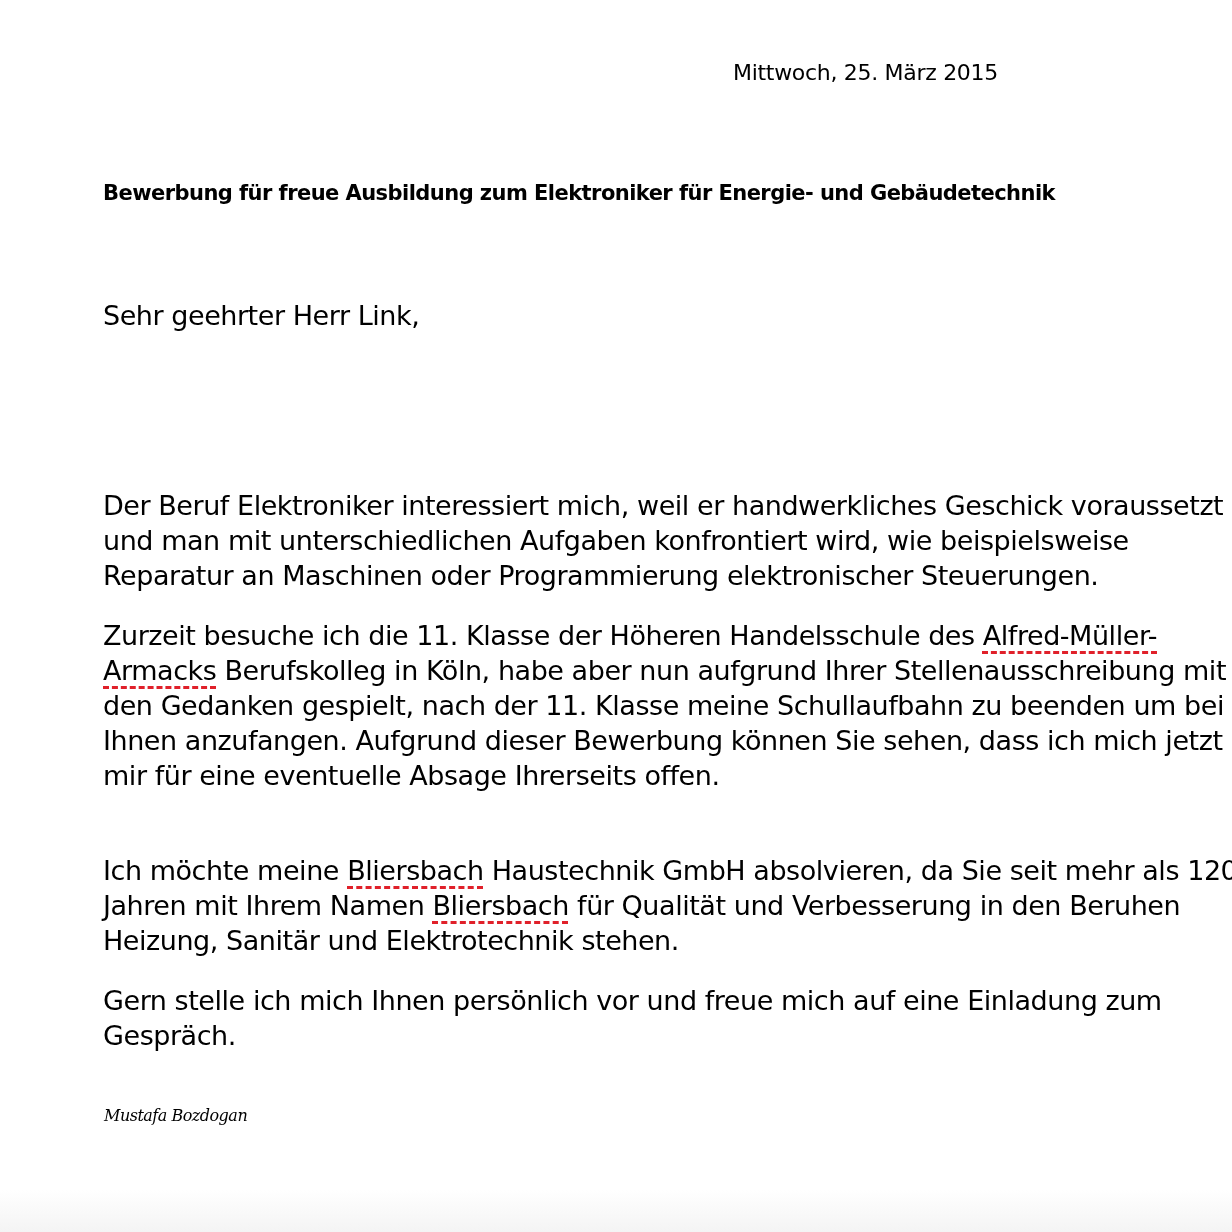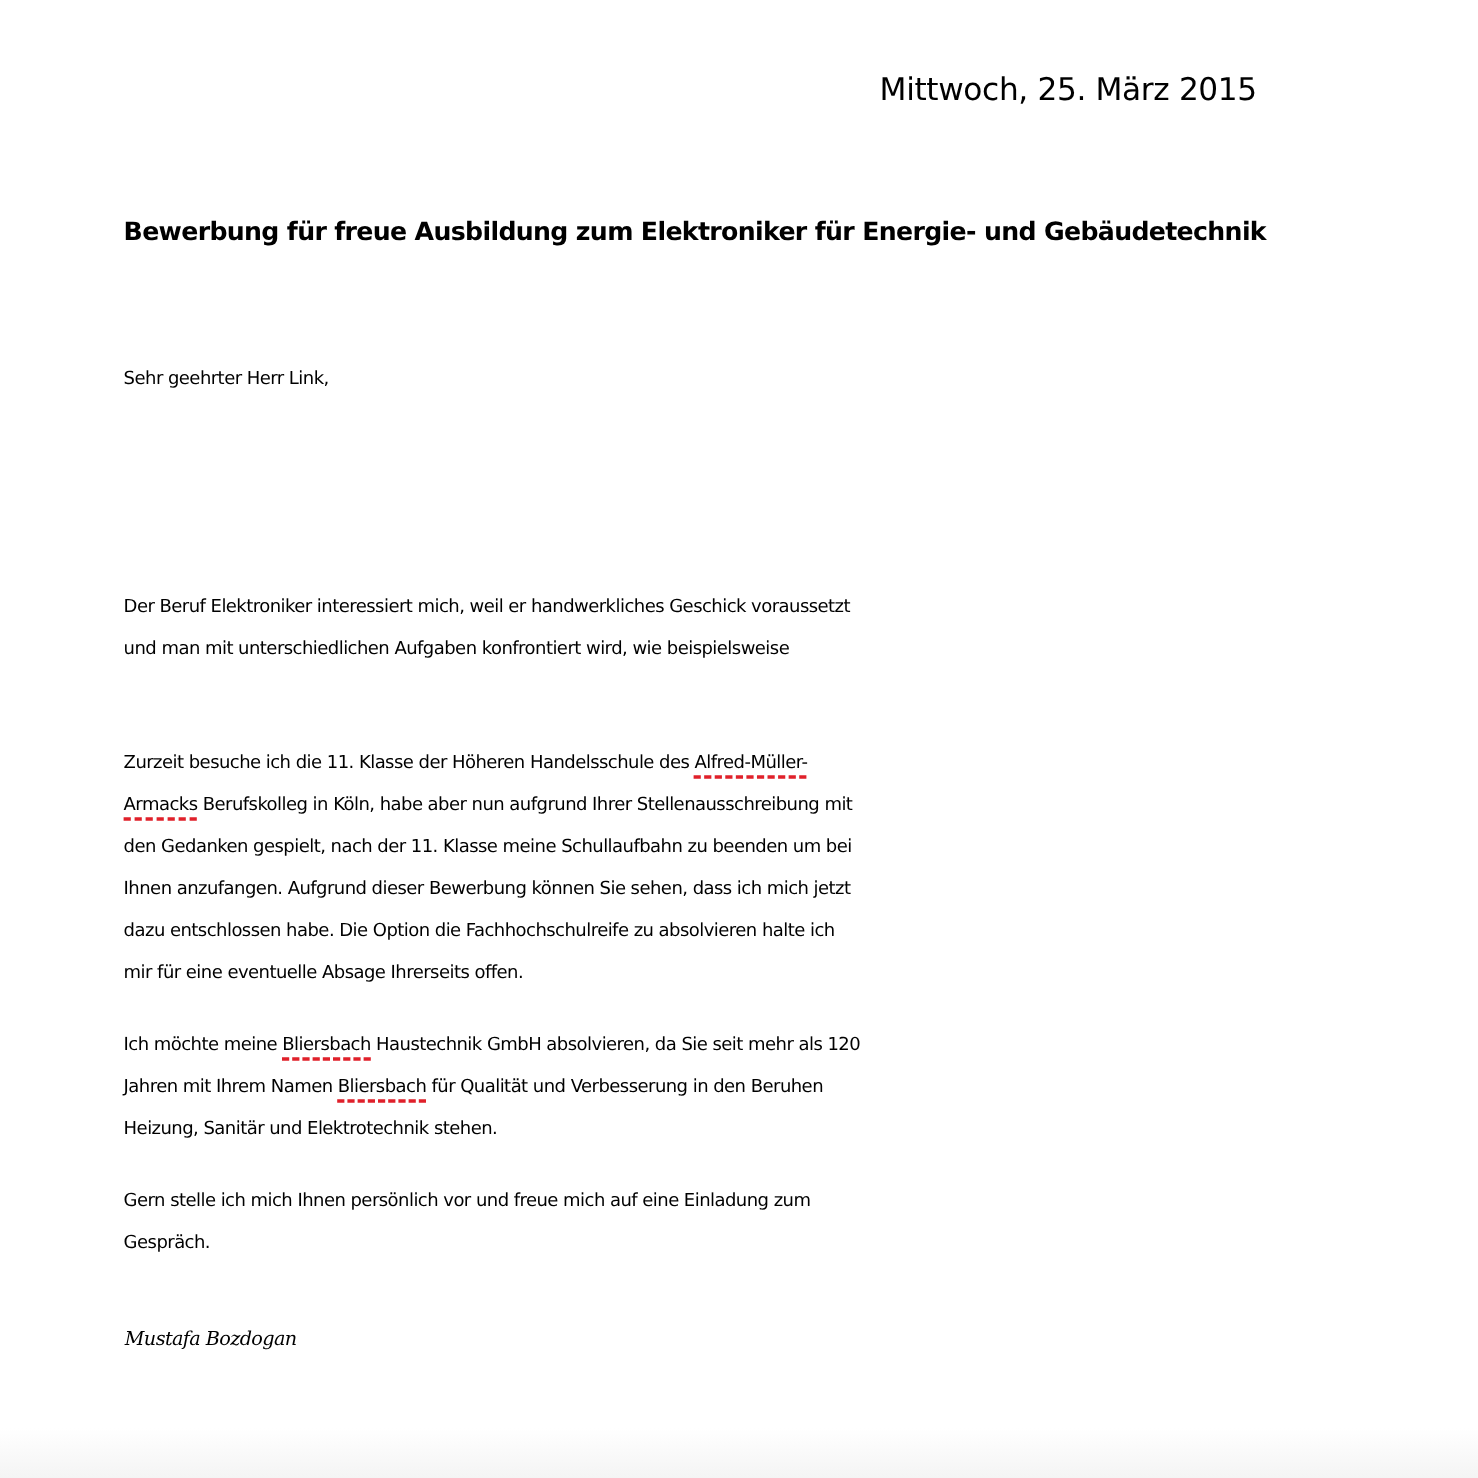--- a/index.html
+++ b/index.html
@@ -6,29 +6,29 @@
   body {
     width: 1232px; height: 1232px; overflow: hidden;
     background: linear-gradient(to bottom, #ffffff 0px, #ffffff 1190px, #f4f4f4 1232px);
     font-family: "DejaVu Sans", sans-serif;
     color: #000;
     position: relative;
   }
   .page { position: absolute; left: 0; top: 0; width: 1232px; height: 1232px; }
   .date {
     position: absolute; left: 733px; top: 60px;
-    font-size: 26px; letter-spacing: -0.3px; white-space: nowrap;
+    font-size: 22px; letter-spacing: -0.3px; white-space: nowrap;
   }
   .subject {
     position: absolute; left: 103px; top: 181px;
     font-size: 21px; font-weight: bold; letter-spacing: -0.55px; white-space: nowrap;
   }
   .body-text {
     position: absolute; left: 103px; width: 990px;
-    font-size: 15px; line-height: 35px; letter-spacing: -0.45px;
+    font-size: 27px; line-height: 35px; letter-spacing: -0.45px;
   }
   .salutation { top: 298px; }
   .p1 { top: 358px; }
   .p2 { top: 488px; }
   .p3 { top: 618px; }
   .p4 { top: 853px; }
   .p5 { top: 983px; }
   .line { display: block; white-space: nowrap; }
   .misspelled {
     text-decoration: underline dashed #e0202a;
@@ -49,28 +49,28 @@
   <div class="date">Mittwoch, 25. März 2015</div>
 
   <div class="subject">Bewerbung für freue Ausbildung zum Elektroniker für Energie- und Gebäudetechnik</div>
 
   <div class="body-text salutation">Sehr geehrter Herr Link,</div>
 
 
   <div class="body-text p2">
     <span class="line">Der Beruf Elektroniker interessiert mich, weil er handwerkliches Geschick voraussetzt</span>
     <span class="line">und man mit unterschiedlichen Aufgaben konfrontiert wird, wie beispielsweise</span>
+    <span class="line">Reparatur an Maschinen oder Programmierung elektronischer Steuerungen.</span>
   </div>
 
   <div class="body-text p3">
     <span class="line"><span>Zurzeit besuche ich die 11. Klasse der Höheren Handelsschule des </span><span class="misspelled">Alfred-Müller-</span></span>
     <span class="line"><span class="misspelled">Armacks</span><span> Berufskolleg in Köln, habe aber nun aufgrund Ihrer Stellenausschreibung mit</span></span>
     <span class="line">den Gedanken gespielt, nach der 11. Klasse meine Schullaufbahn zu beenden um bei</span>
     <span class="line">Ihnen anzufangen. Aufgrund dieser Bewerbung können Sie sehen, dass ich mich jetzt</span>
-    <span class="line">dazu entschlossen habe. Die Option die Fachhochschulreife zu absolvieren halte ich</span>
     <span class="line">mir für eine eventuelle Absage Ihrerseits offen.</span>
   </div>
 
   <div class="body-text p4">
     <span class="line"><span>Ich möchte meine </span><span class="misspelled">Bliersbach</span><span> Haustechnik GmbH absolvieren, da Sie seit mehr als 120</span></span>
     <span class="line"><span>Jahren mit Ihrem Namen </span><span class="misspelled">Bliersbach</span><span> für Qualität und Verbesserung in den Beruhen</span></span>
     <span class="line">Heizung, Sanitär und Elektrotechnik stehen.</span>
   </div>
 
   <div class="body-text p5">

